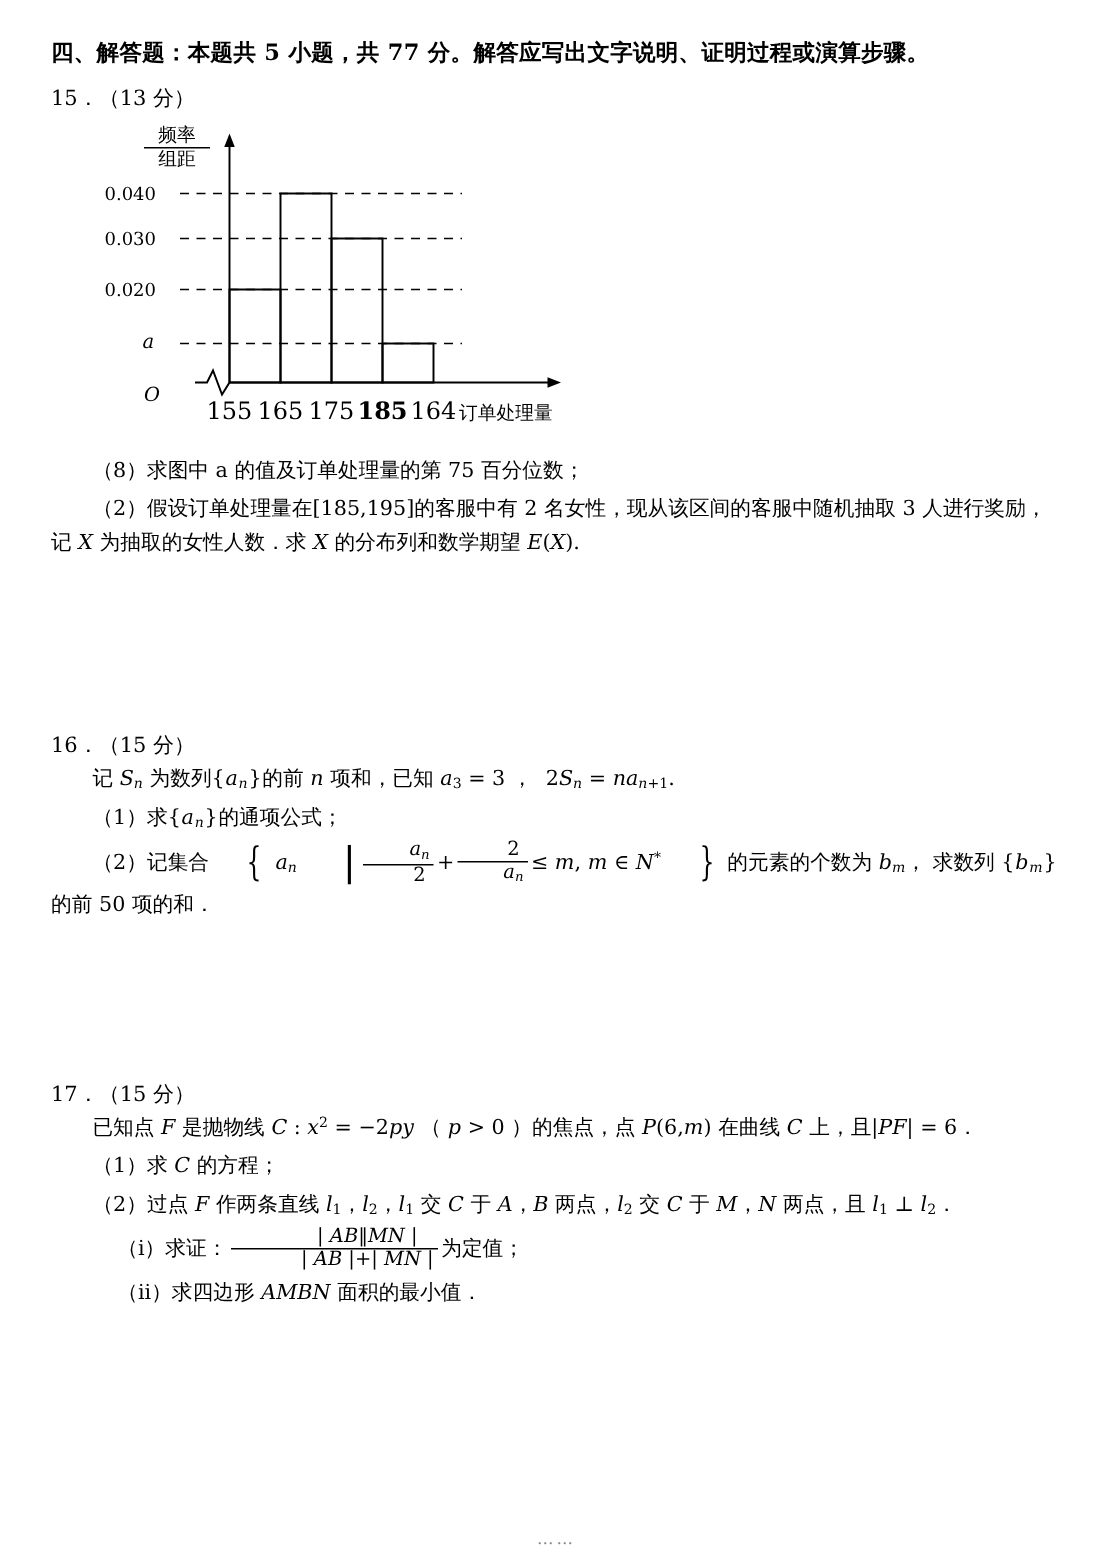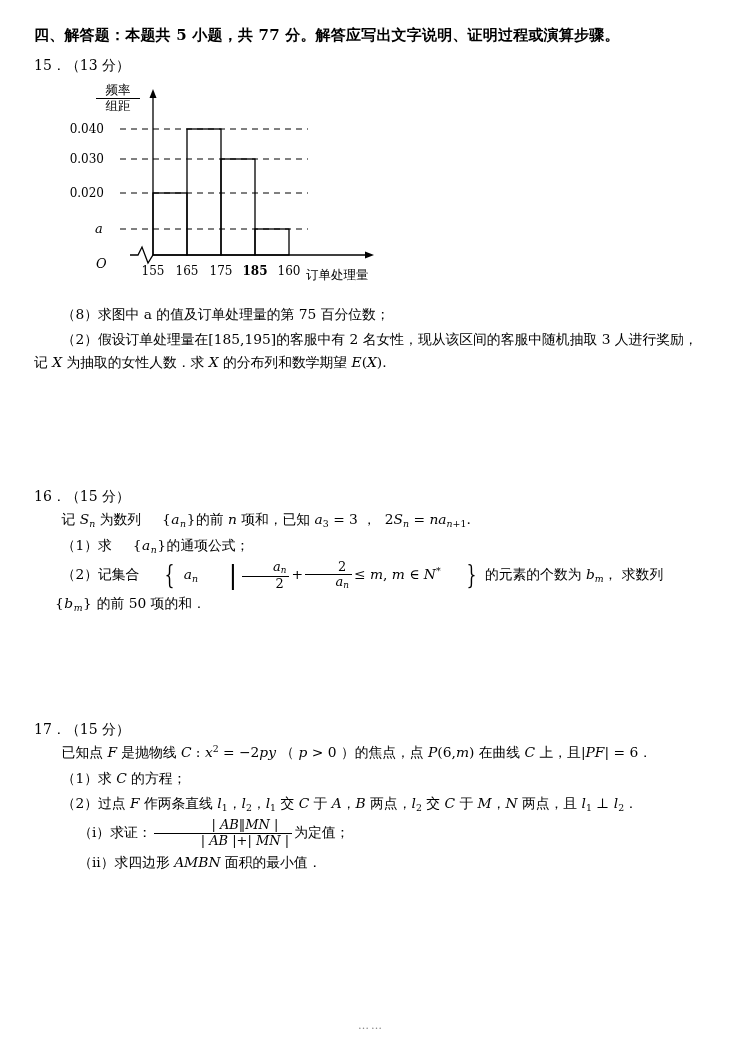--- a/index.html
+++ b/index.html
@@ -50,21 +50,20 @@
     line-height: 1.62;
     font-size: 13.8px;
     margin: 3px 0;
   }
   i, .it {
     font-family: "DejaVu Serif", "Liberation Serif", serif;
     font-style: italic;
   }
   .sp {
     letter-spacing: 0.5px;
-    padding-left: 21px;
   }
   sub {
     font-size: 0.68em;
     vertical-align: -0.28em;
   }
   sup {
     font-size: 0.68em;
     vertical-align: 0.55em;
   }
   
@@ -104,21 +103,21 @@
     font-size: 12.5px;
   }
   .ytick {
     position: absolute;
     font-size: 12px;
     text-align: right;
     width: 48px;
   }
   .xtick {
     position: absolute;
-    font-size: 12px;
+    font-size: 16px;
     text-align: center;
     width: 34px;
     top: 183px;
   }
   .olabel {
     position: absolute;
     font-size: 13px;
     font-style: italic;
   }
   .alab {
@@ -212,21 +211,21 @@
     <div class="ytick" style="left:22px; top:71px;">0.030</div>
     <div class="ytick" style="left:22px; top:105px;">0.020</div>
     <div class="alab" style="left:61px; top:140px;">a</div>
 
     <div class="olabel" style="left:62px; top:175px;">O</div>
 
     <div class="xtick" style="left:102px;">155</div>
     <div class="xtick" style="left:136px;">165</div>
     <div class="xtick" style="left:170px;">175</div>
     <div class="xtick" style="left:204px;font-weight:bold;">185</div>
-    <div class="xtick" style="left:238px;">160</div>
+    <div class="xtick" style="left:238px;">164</div>
 
     <div class="axis-label-x">订单处理量</div>
   </div>
 
   <div class="sub">（8）求图中 a 的值及订单处理量的第 75 百分位数；</div>
   <div class="sub">（2）假设订单处理量在[185,195]的客服中有 2 名女性，现从该区间的客服中随机抽取 3 人进行奖励，记 <i>X</i> 为抽取的女性人数．求 <i>X</i> 的分布列和数学期望 <i>E</i>(<i>X</i>).</div>
 
   <div class="spacer-lg"></div>
 
   <div class="qnum">16．（15 分）</div>

